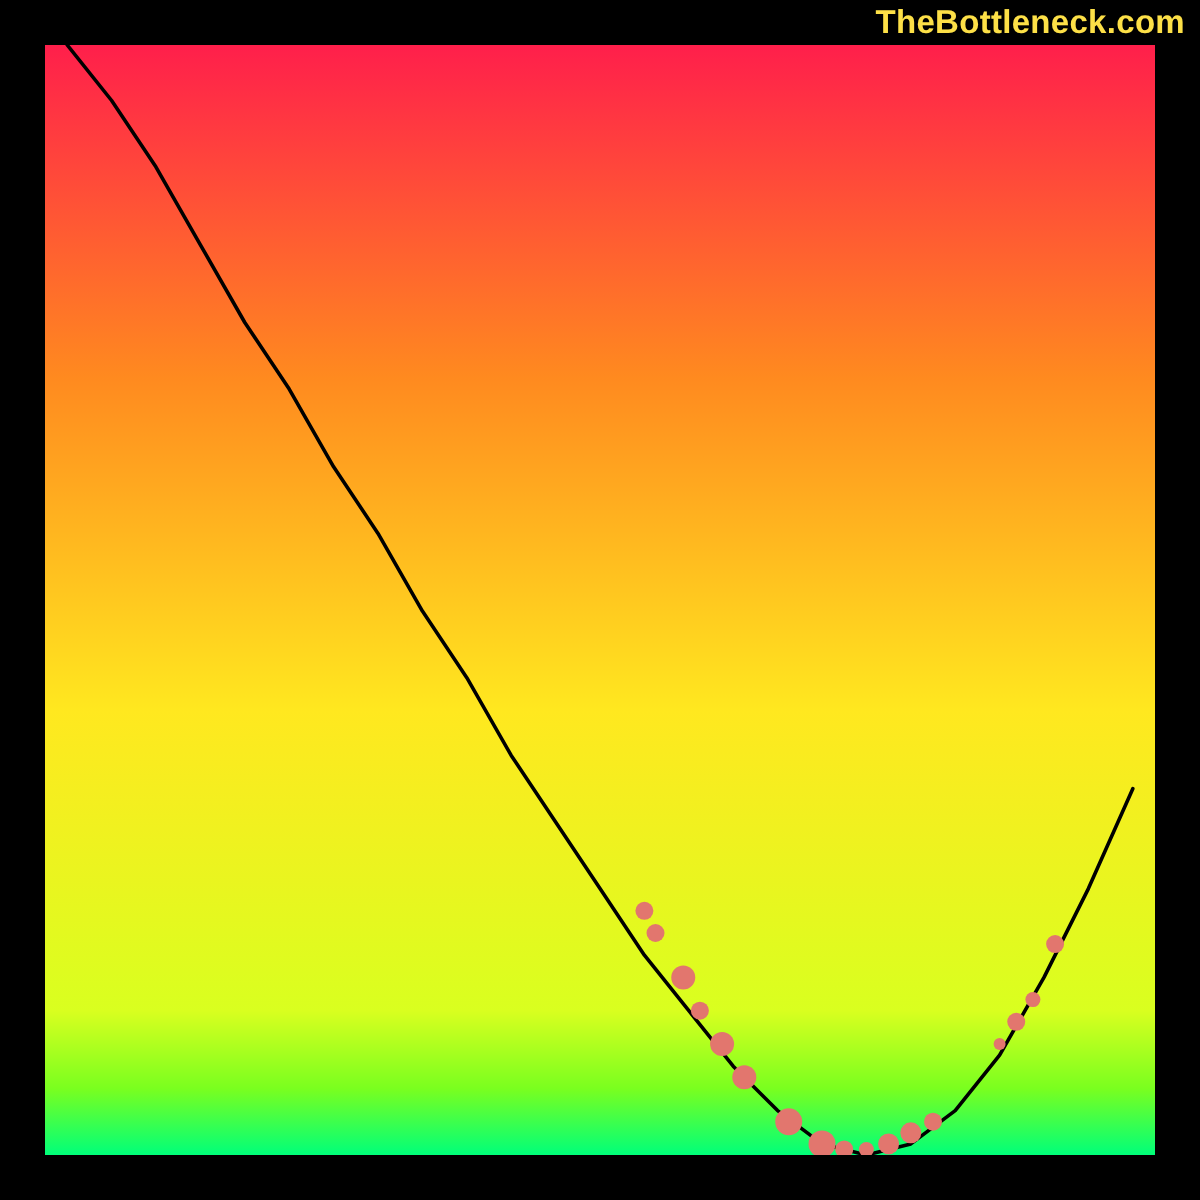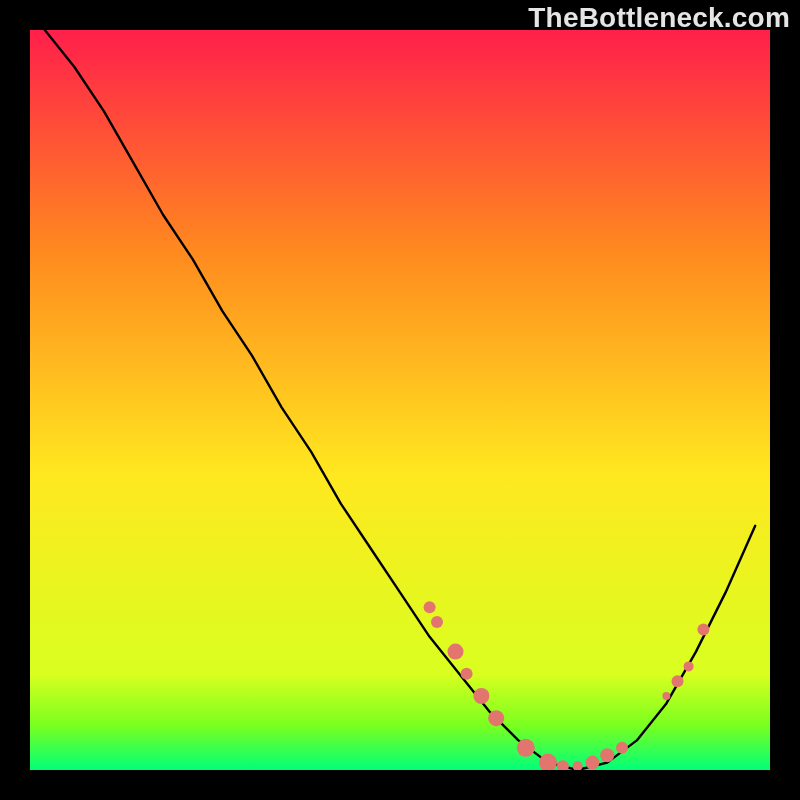--- a/index.html
+++ b/index.html
@@ -7,23 +7,23 @@
   .frame {
     position: relative;
     width: 800px;
     height: 800px;
     background: #000;
   }
   .watermark {
     position: absolute;
     top: 2px;
     right: 10px;
-    color: #e5e5e5;
+    color: #fde047;
     font-family: Arial, Helvetica, sans-serif;
-    font-size: 28px;
+    font-size: 22px;
     font-weight: 600;
     letter-spacing: 0.2px;
   }
   .plot {
     position: absolute;
     left: 30px;
     top: 30px;
     width: 740px;
     height: 740px;
   }

